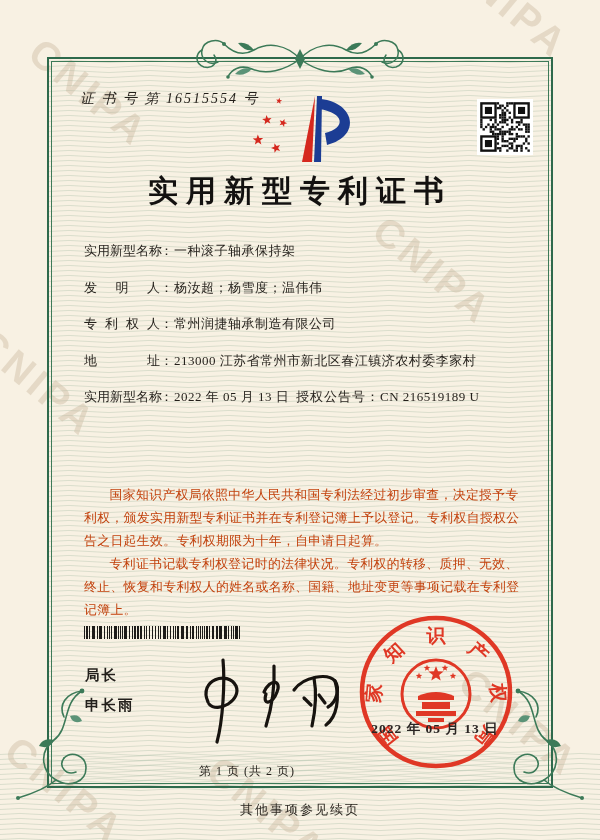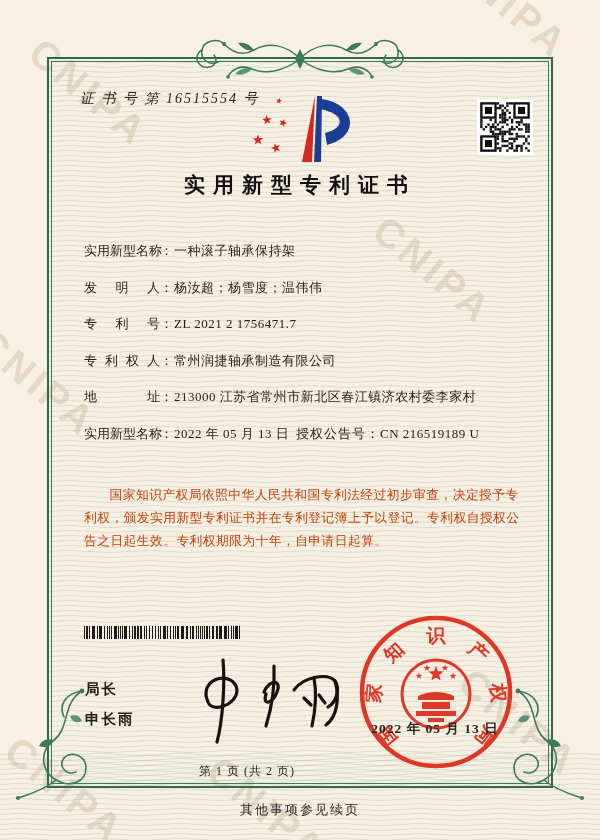--- a/index.html
+++ b/index.html
@@ -25,38 +25,38 @@
   .orn-bl{left:12px;top:688px;}
   .orn-br{right:12px;top:688px;transform:scaleX(-1);}
 
   .content{position:absolute;inset:0;z-index:4;color:#231f1a;}
 
   .cert-no{position:absolute;left:80px;top:90px;font-size:14px;letter-spacing:2px;font-style:italic;}
   .logo{position:absolute;left:250px;top:92px;}
   .qr{position:absolute;left:477px;top:99px;background:#fff;padding:2px;}
 
   .title{position:absolute;left:0;top:171px;width:100%;text-align:center;
-         font-size:21px;font-weight:bold;letter-spacing:8px;color:#131110;}
+         font-size:30px;font-weight:bold;letter-spacing:8px;color:#131110;}
 
   .fields{position:absolute;left:84px;top:242px;width:446px;font-size:13px;}
   .frow{height:20px;margin-bottom:16.5px;white-space:nowrap;position:relative;}
   .flabel{display:inline-block;width:76px;text-align:justify;text-align-last:justify;
           vertical-align:top;}
   .fcolon{display:inline-block;width:14px;}
   .fvalue{letter-spacing:0.5px;}
   .pair2{position:absolute;left:212px;top:0;}
   .pair2 .flabel{width:auto;text-align:left;text-align-last:auto;letter-spacing:1px;}
 
   .paras{position:absolute;left:84px;top:484px;width:440px;font-size:12.8px;
          line-height:1.8;letter-spacing:0.4px;color:#c2410c;}
   .paras p{margin:0;text-indent:2em;}
 
   .barcode{position:absolute;left:84px;top:626px;}
 
-  .signoff{position:absolute;left:85px;top:680px;font-family:"Liberation Sans","DejaVu Sans",sans-serif;
+  .signoff{position:absolute;left:85px;top:666px;font-family:"Liberation Sans","DejaVu Sans",sans-serif;
            font-size:14.5px;font-weight:bold;color:#23201c;}
   .signoff div{margin-bottom:11px;letter-spacing:2px;}
   .signature{position:absolute;left:178px;top:650px;}
 
   .seal{position:absolute;left:356px;top:612px;opacity:0.93;}
   .seal-ch{font-size:19px;font-weight:bold;fill:#df2b18;
            font-family:"Liberation Serif","DejaVu Serif",serif;text-anchor:middle;}
   .seal-date{position:absolute;left:361px;top:720px;width:148px;text-align:center;
              font-size:13.5px;font-weight:bold;letter-spacing:1px;color:#2a2523;z-index:6;}
 
@@ -298,38 +298,36 @@
     <div class="title">实用新型专利证书</div>
 
     <div class="fields">
       <div class="frow">
         <span class="flabel">实用新型名称</span><span class="fcolon">：</span><span class="fvalue">一种滚子轴承保持架</span>
       </div>
       <div class="frow">
         <span class="flabel">发明人</span><span class="fcolon">：</span><span class="fvalue">杨汝超；杨雪度；温伟伟</span>
       </div>
       <div class="frow">
-        <span class="flabel">专利号</span><span class="fcolon">：</span><span class="fvalue">ZL 2021 2 1756471.7</span>
-      </div>
-      <div class="frow">
         <span class="flabel">专利权人</span><span class="fcolon">：</span><span class="fvalue">常州润捷轴承制造有限公司</span>
       </div>
       <div class="frow">
         <span class="flabel">地址</span><span class="fcolon">：</span><span class="fvalue">213000 江苏省常州市新北区春江镇济农村委李家村</span>
       </div>
       <div class="frow">
         <span class="flabel">实用新型名称</span><span class="fcolon">：</span><span class="fvalue">2022 年 05 月 13 日</span>
         <span class="pair2">
           <span class="flabel">授权公告号</span><span class="fcolon">：</span><span class="fvalue">CN 216519189 U</span>
         </span>
       </div>
     </div>
 
     <div class="paras">
       <p>国家知识产权局依照中华人民共和国专利法经过初步审查，决定授予专利权，颁发实用新型专利证书并在专利登记簿上予以登记。专利权自授权公告之日起生效。专利权期限为十年，自申请日起算。</p>
+      <p>专利证书记载专利权登记时的法律状况。专利权的转移、质押、无效、终止、恢复和专利权人的姓名或名称、国籍、地址变更等事项记载在专利登记簿上。</p>
     </div>
 
     <svg class="barcode" width="160" height="14" viewBox="0 0 160 14" id="barcode">
         <rect x="0" y="0" width="1" height="13" fill="#1d1b19"></rect>
         <rect x="2" y="0" width="2" height="13" fill="#1d1b19"></rect>
         <rect x="5" y="0" width="1" height="13" fill="#1d1b19"></rect>
         <rect x="8" y="0" width="3" height="13" fill="#1d1b19"></rect>
         <rect x="13" y="0" width="1" height="13" fill="#1d1b19"></rect>
         <rect x="15" y="0" width="3" height="13" fill="#1d1b19"></rect>
         <rect x="20" y="0" width="1" height="13" fill="#1d1b19"></rect>

